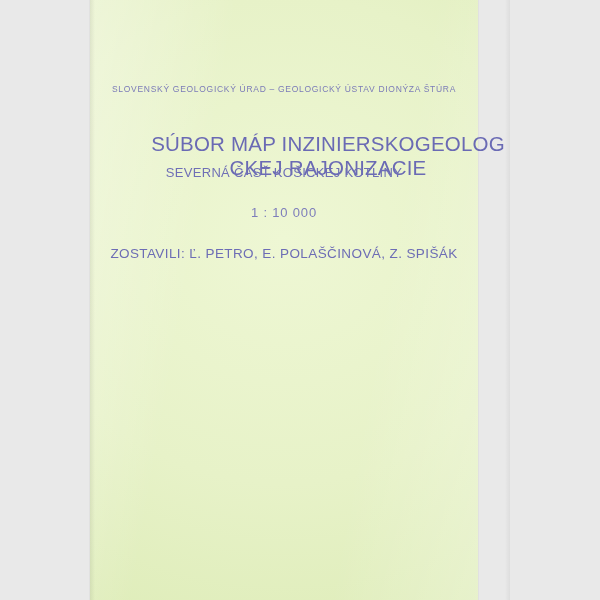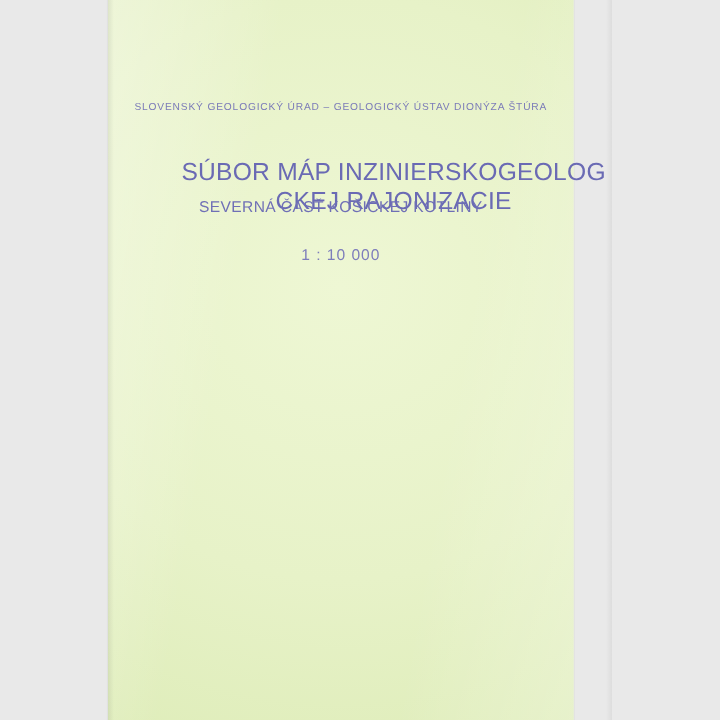--- a/index.html
+++ b/index.html
@@ -117,20 +117,21 @@
     <div class="cover-inner"></div>
 
     <div class="text-block issuer">SLOVENSKÝ GEOLOGICKÝ ÚRAD – GEOLOGICKÝ ÚSTAV  DIONÝZA ŠTÚRA</div>
 
     <div class="text-block main-title">SÚBOR MÁP INZINIERSKOGEOLOG CKEJ RAJONIZACIE</div>
 
     <div class="text-block subtitle">SEVERNÁ ČASŤ KOŠICKEJ KOTLINY</div>
 
     <div class="text-block scale">1 : 10 000</div>
 
+    <div class="text-block authors">ZOSTAVILI: Ľ. PETRO, E. POLAŠČINOVÁ, Z. SPIŠÁK</div>
 
 
   </div>
 
   <div class="left-edge"></div>
   <div class="right-edge"></div>
 
 </div>
 
 </body></html>

